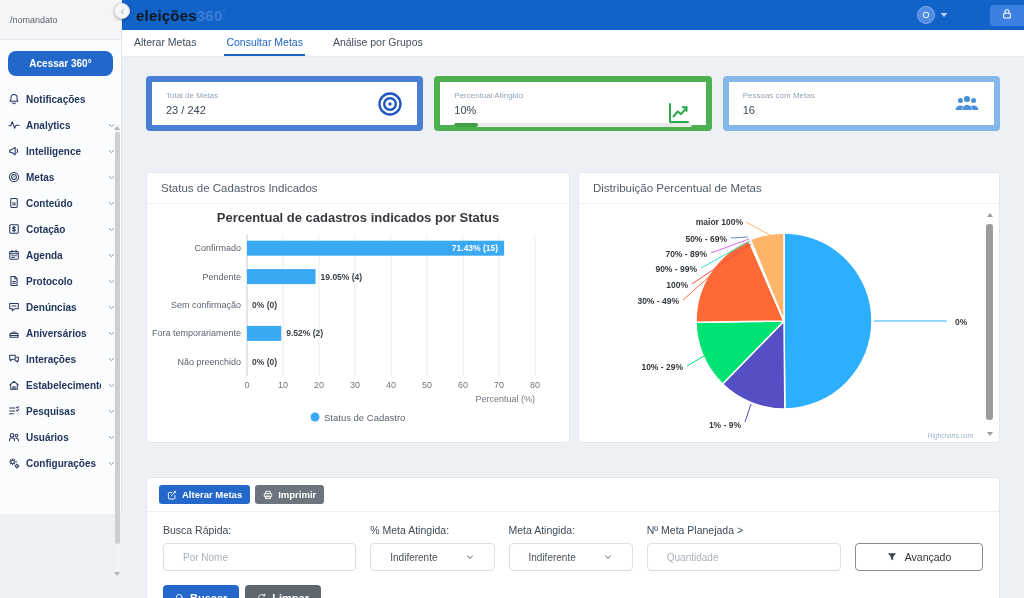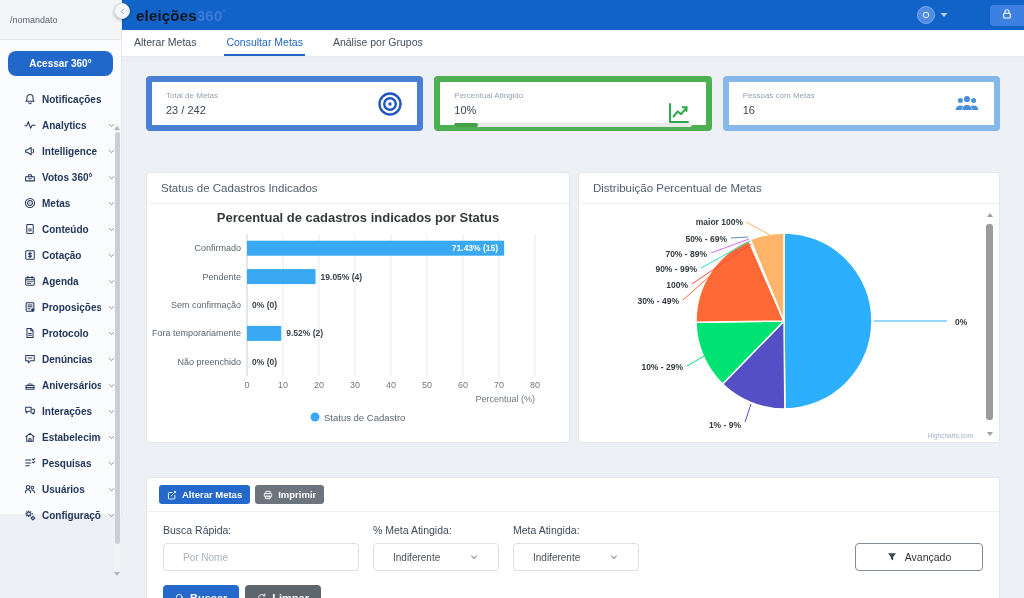--- a/index.html
+++ b/index.html
@@ -9,21 +9,21 @@
   
   .sidebar { position:absolute; left:0; top:0; width:122px; height:514px;
     background:#fbfcfd; border-right:1px solid #e2e5e9; z-index:6; }
   .sidebar-top { height:40px; background:#f4f5f7; border-bottom:1px solid #e6e8eb;
     display:flex; align-items:center; padding-left:10px; font-size:9px; color:#5a6673; }
   .access-btn { display:block; margin:11px 8px 6px; width:calc(100% - 16px);
     background:#2268cb; color:#fff; font-size:10px; font-weight:bold; border:none;
     border-radius:8px; padding:7px 0; text-align:center; cursor:pointer;
     font-family:"Liberation Sans", sans-serif; }
   .menu { padding:4px 0; }
-  .menu-item { display:flex; align-items:center; gap:6px; padding:7px 5px 7px 8px; cursor:pointer;margin-left:16px; }
+  .menu-item { display:flex; align-items:center; gap:6px; padding:7px 5px 7px 8px; cursor:pointer; }
   .mi-icon { width:12px; height:12px; flex:0 0 12px; color:#24365c; }
   .mi-icon svg { width:12px; height:12px; display:block; }
   .mi-label { font-size:10px; font-weight:bold; color:#22365c; white-space:nowrap; overflow:hidden; }
   .mi-chev { margin-left:auto; color:#8a939e; width:9px; height:9px; flex:0 0 9px; }
   .mi-chev svg { width:9px; height:9px; display:block; }
   .side-scroll { position:absolute; right:1px; top:124px; width:5px; height:446px; background:#f2f3f4; border-radius:3px; }
   .side-thumb { position:absolute; top:8px; left:0; width:5px; height:412px; background:#cbcfd4; border-radius:3px; }
   .tri-up { width:0; height:0; border-left:3px solid transparent; border-right:3px solid transparent; border-bottom:4px solid #b2b7bd; position:absolute; top:2px; left:-1px; }
   .tri-down-side { position:absolute; right:1px; top:572px; width:0; height:0;
     border-left:3px solid transparent; border-right:3px solid transparent; border-top:4px solid #b2b7bd; }
@@ -166,35 +166,20 @@
         <span class="mi-label">Intelligence</span>
         <span class="mi-chev">
           <svg viewBox="0 0 10 10" fill="none" stroke="currentColor" stroke-width="1.1" stroke-linecap="round" stroke-linejoin="round">
             <path d="M2.6 3.9L5 6.3l2.4-2.4"></path>
           </svg>
         </span>
       </div>
       <div class="menu-item">
         <span class="mi-icon">
           <svg viewBox="0 0 13 13" fill="none" stroke="currentColor" stroke-width="1.1" stroke-linecap="round" stroke-linejoin="round">
-            <path d="M1.8 6.3h9.4v4.4H1.8z"></path>
-            <path d="M4.4 6.3l.7-2.2h2.8l.7 2.2"></path>
-            <path d="M5.2 8.4h2.6"></path>
-          </svg>
-        </span>
-        <span class="mi-label">Votos 360°</span>
-        <span class="mi-chev">
-          <svg viewBox="0 0 10 10" fill="none" stroke="currentColor" stroke-width="1.1" stroke-linecap="round" stroke-linejoin="round">
-            <path d="M2.6 3.9L5 6.3l2.4-2.4"></path>
-          </svg>
-        </span>
-      </div>
-      <div class="menu-item">
-        <span class="mi-icon">
-          <svg viewBox="0 0 13 13" fill="none" stroke="currentColor" stroke-width="1.1" stroke-linecap="round" stroke-linejoin="round">
             <circle cx="6.5" cy="6.5" r="5"></circle>
             <circle cx="6.5" cy="6.5" r="2.6"></circle>
             <circle cx="6.5" cy="6.5" r=".7" fill="currentColor" stroke="none"></circle>
           </svg>
         </span>
         <span class="mi-label">Metas</span>
         <span class="mi-chev">
           <svg viewBox="0 0 10 10" fill="none" stroke="currentColor" stroke-width="1.1" stroke-linecap="round" stroke-linejoin="round">
             <path d="M2.6 3.9L5 6.3l2.4-2.4"></path>
           </svg>
@@ -230,35 +215,20 @@
       </div>
       <div class="menu-item">
         <span class="mi-icon">
           <svg viewBox="0 0 13 13" fill="none" stroke="currentColor" stroke-width="1.1" stroke-linecap="round" stroke-linejoin="round">
             <rect x="1.9" y="2.7" width="9.2" height="8.4" rx="1"></rect>
             <path d="M1.9 5.1h9.2M4.3 1.4v2M8.7 1.4v2"></path>
             <path d="M4 7.2h.9M6.1 7.2H7M8.2 7.2h.9M4 9.2h.9M6.1 9.2H7"></path>
           </svg>
         </span>
         <span class="mi-label">Agenda</span>
-        <span class="mi-chev">
-          <svg viewBox="0 0 10 10" fill="none" stroke="currentColor" stroke-width="1.1" stroke-linecap="round" stroke-linejoin="round">
-            <path d="M2.6 3.9L5 6.3l2.4-2.4"></path>
-          </svg>
-        </span>
-      </div>
-      <div class="menu-item">
-        <span class="mi-icon">
-          <svg viewBox="0 0 13 13" fill="none" stroke="currentColor" stroke-width="1.1" stroke-linecap="round" stroke-linejoin="round">
-            <rect x="2.3" y="1.8" width="8.4" height="9.4" rx="1"></rect>
-            <path d="M4.3 4.3h4.4M4.3 6.3h4.4M4.3 8.3h2.4"></path>
-            <circle cx="9.4" cy="9.5" r="1.7" fill="currentColor" stroke="none"></circle>
-          </svg>
-        </span>
-        <span class="mi-label">Proposições</span>
         <span class="mi-chev">
           <svg viewBox="0 0 10 10" fill="none" stroke="currentColor" stroke-width="1.1" stroke-linecap="round" stroke-linejoin="round">
             <path d="M2.6 3.9L5 6.3l2.4-2.4"></path>
           </svg>
         </span>
       </div>
       <div class="menu-item">
         <span class="mi-icon">
           <svg viewBox="0 0 13 13" fill="none" stroke="currentColor" stroke-width="1.1" stroke-linecap="round" stroke-linejoin="round">
             <path d="M3.2 1.6h4.4l2.2 2.2v7.6H3.2z"></path>
@@ -598,20 +568,24 @@
           <label>Meta Atingida:</label>
           <div class="control select">
             <span class="sel-text">Indiferente</span>
             <span class="chev">
                 <svg viewBox="0 0 10 10" fill="none" stroke="currentColor" stroke-width="1.1" stroke-linecap="round" stroke-linejoin="round">
                   <path d="M2.6 3.9L5 6.3l2.4-2.4"></path>
                 </svg>
               </span>
           </div>
         </div>
+        <div class="field f-num">
+          <label>Nº Meta Planejada &gt;</label>
+          <input class="control" type="text" placeholder="Quantidade" style="">
+        </div>
         <div class="f-adv">
           <button class="btn btn-outline">
             <span>
                 <svg viewBox="0 0 12 12" fill="currentColor" stroke="none" stroke-width="1.1" stroke-linecap="round" stroke-linejoin="round">
                   <path d="M1.2 1.6h9.6L7.4 5.9v4.3L4.6 8.1V5.9z"></path>
                 </svg>
               </span>
             <span>Avançado</span>
           </button>
         </div>

